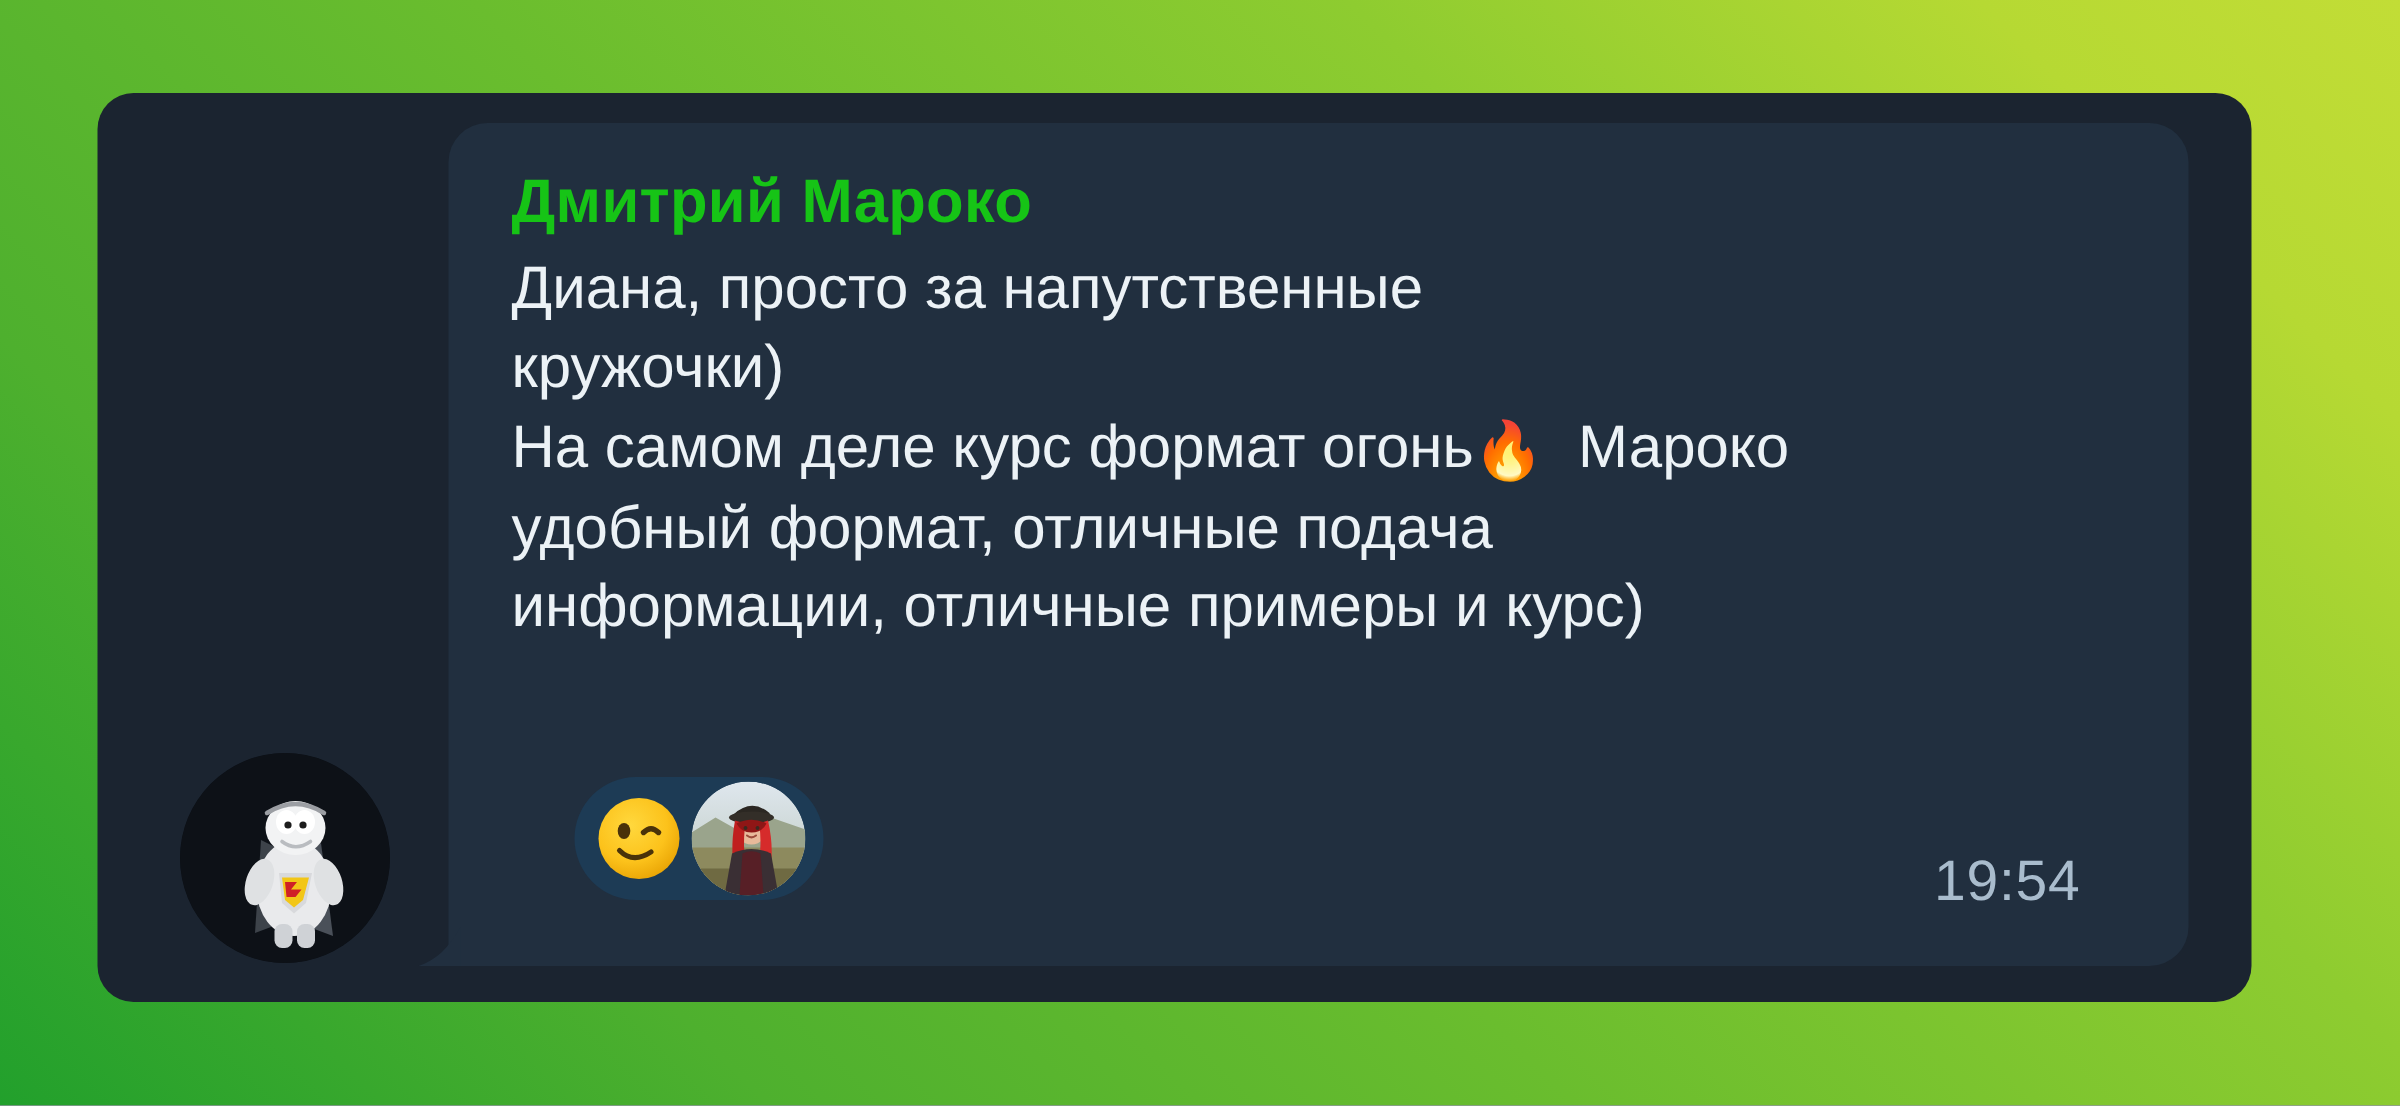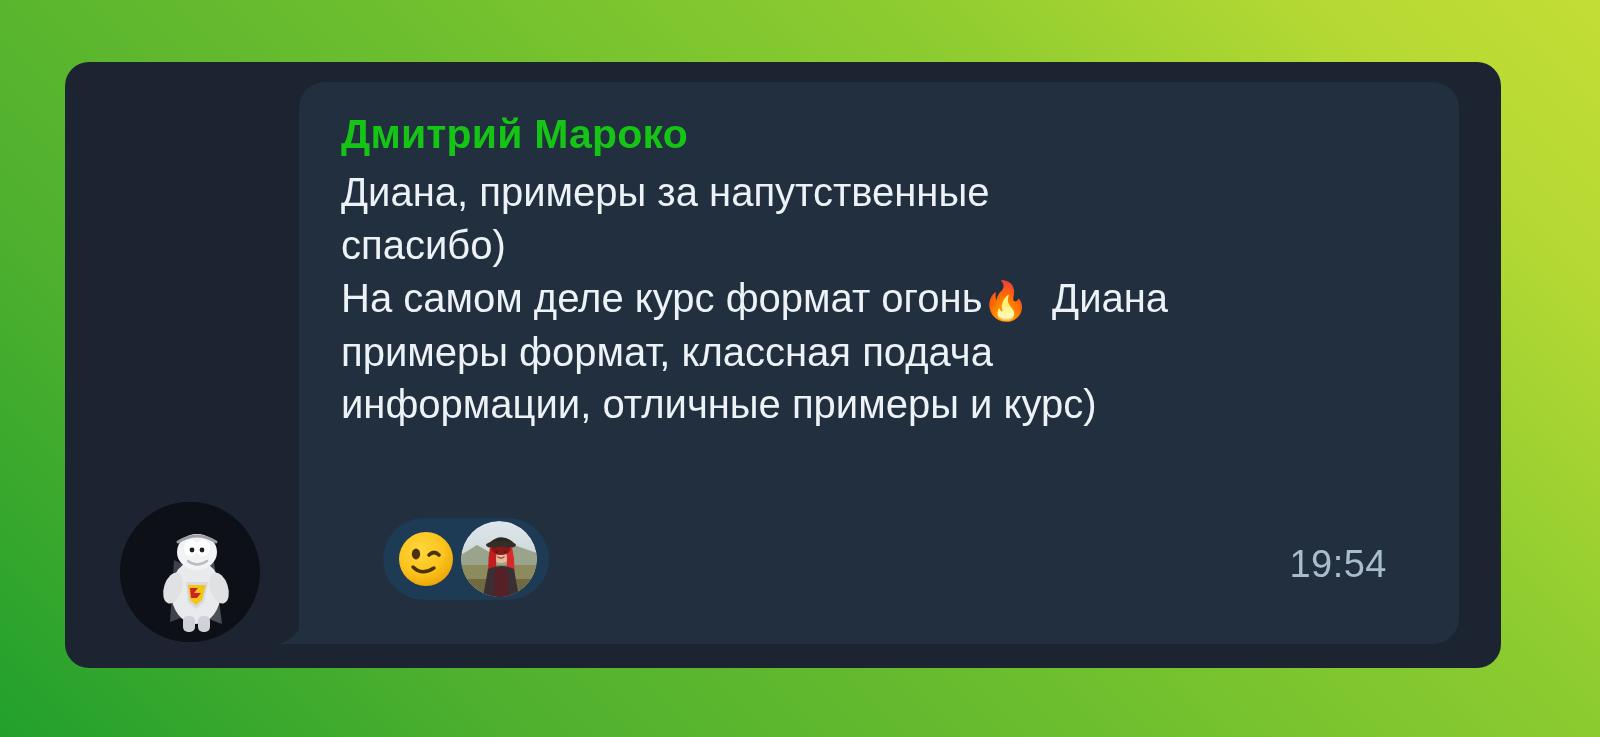--- a/index.html
+++ b/index.html
@@ -103,21 +103,21 @@
     width:76px; height:76px;
     border-radius:50%;
     overflow:hidden;
     flex:none;
   }
   #reactor-avatar svg { display:block; width:76px; height:76px; }
 
   
   #timestamp {
     position:absolute;
-    right:36px; bottom:40px;
+    right:36px; bottom:16px;
     color:#a9bccd;
     font-size:38px;
     font-weight:400;
     letter-spacing:.5px;
   }
 </style>
 </head>
 <body>
 
 <div id="stage">
@@ -160,24 +160,24 @@
         <div id="bubble-tail">
           <svg width="28" height="26" viewBox="0 0 28 26" xmlns="http://www.w3.org/2000/svg">
             <path d="M28 0 L28 26 L0 26 C12 22 20 14 28 0 Z" fill="#212f3f"></path>
           </svg>
         </div>
 
         <div class="bubble-inner">
 
           <div id="sender-name">Дмитрий Мароко</div>
 
-          <div id="msg-text"><span>Диана, примеры за напутственные</span>
-<span>спасибо)</span>
-<span>На самом деле курс формат огонь</span><span class="emoji-fire">🔥</span><span>  Диана</span>
-<span>примеры формат, классная подача</span>
+          <div id="msg-text"><span>Диана, просто за напутственные</span>
+<span>кружочки)</span>
+<span>На самом деле курс формат огонь</span><span class="emoji-fire">🔥</span><span>  Мароко</span>
+<span>удобный формат, отличные подача</span>
 <span>информации, отличные примеры и курс)</span></div>
 
           <div id="reactions">
             <div id="reaction-emoji">
               <svg width="60" height="60" viewBox="0 0 60 60" xmlns="http://www.w3.org/2000/svg">
                 <defs>
                   <radialGradient id="gEmoji" cx="40%" cy="34%" r="72%">
                     <stop offset="0%" stop-color="#ffd83d"></stop>
                     <stop offset="62%" stop-color="#fcc21b"></stop>
                     <stop offset="100%" stop-color="#e8a203"></stop>

